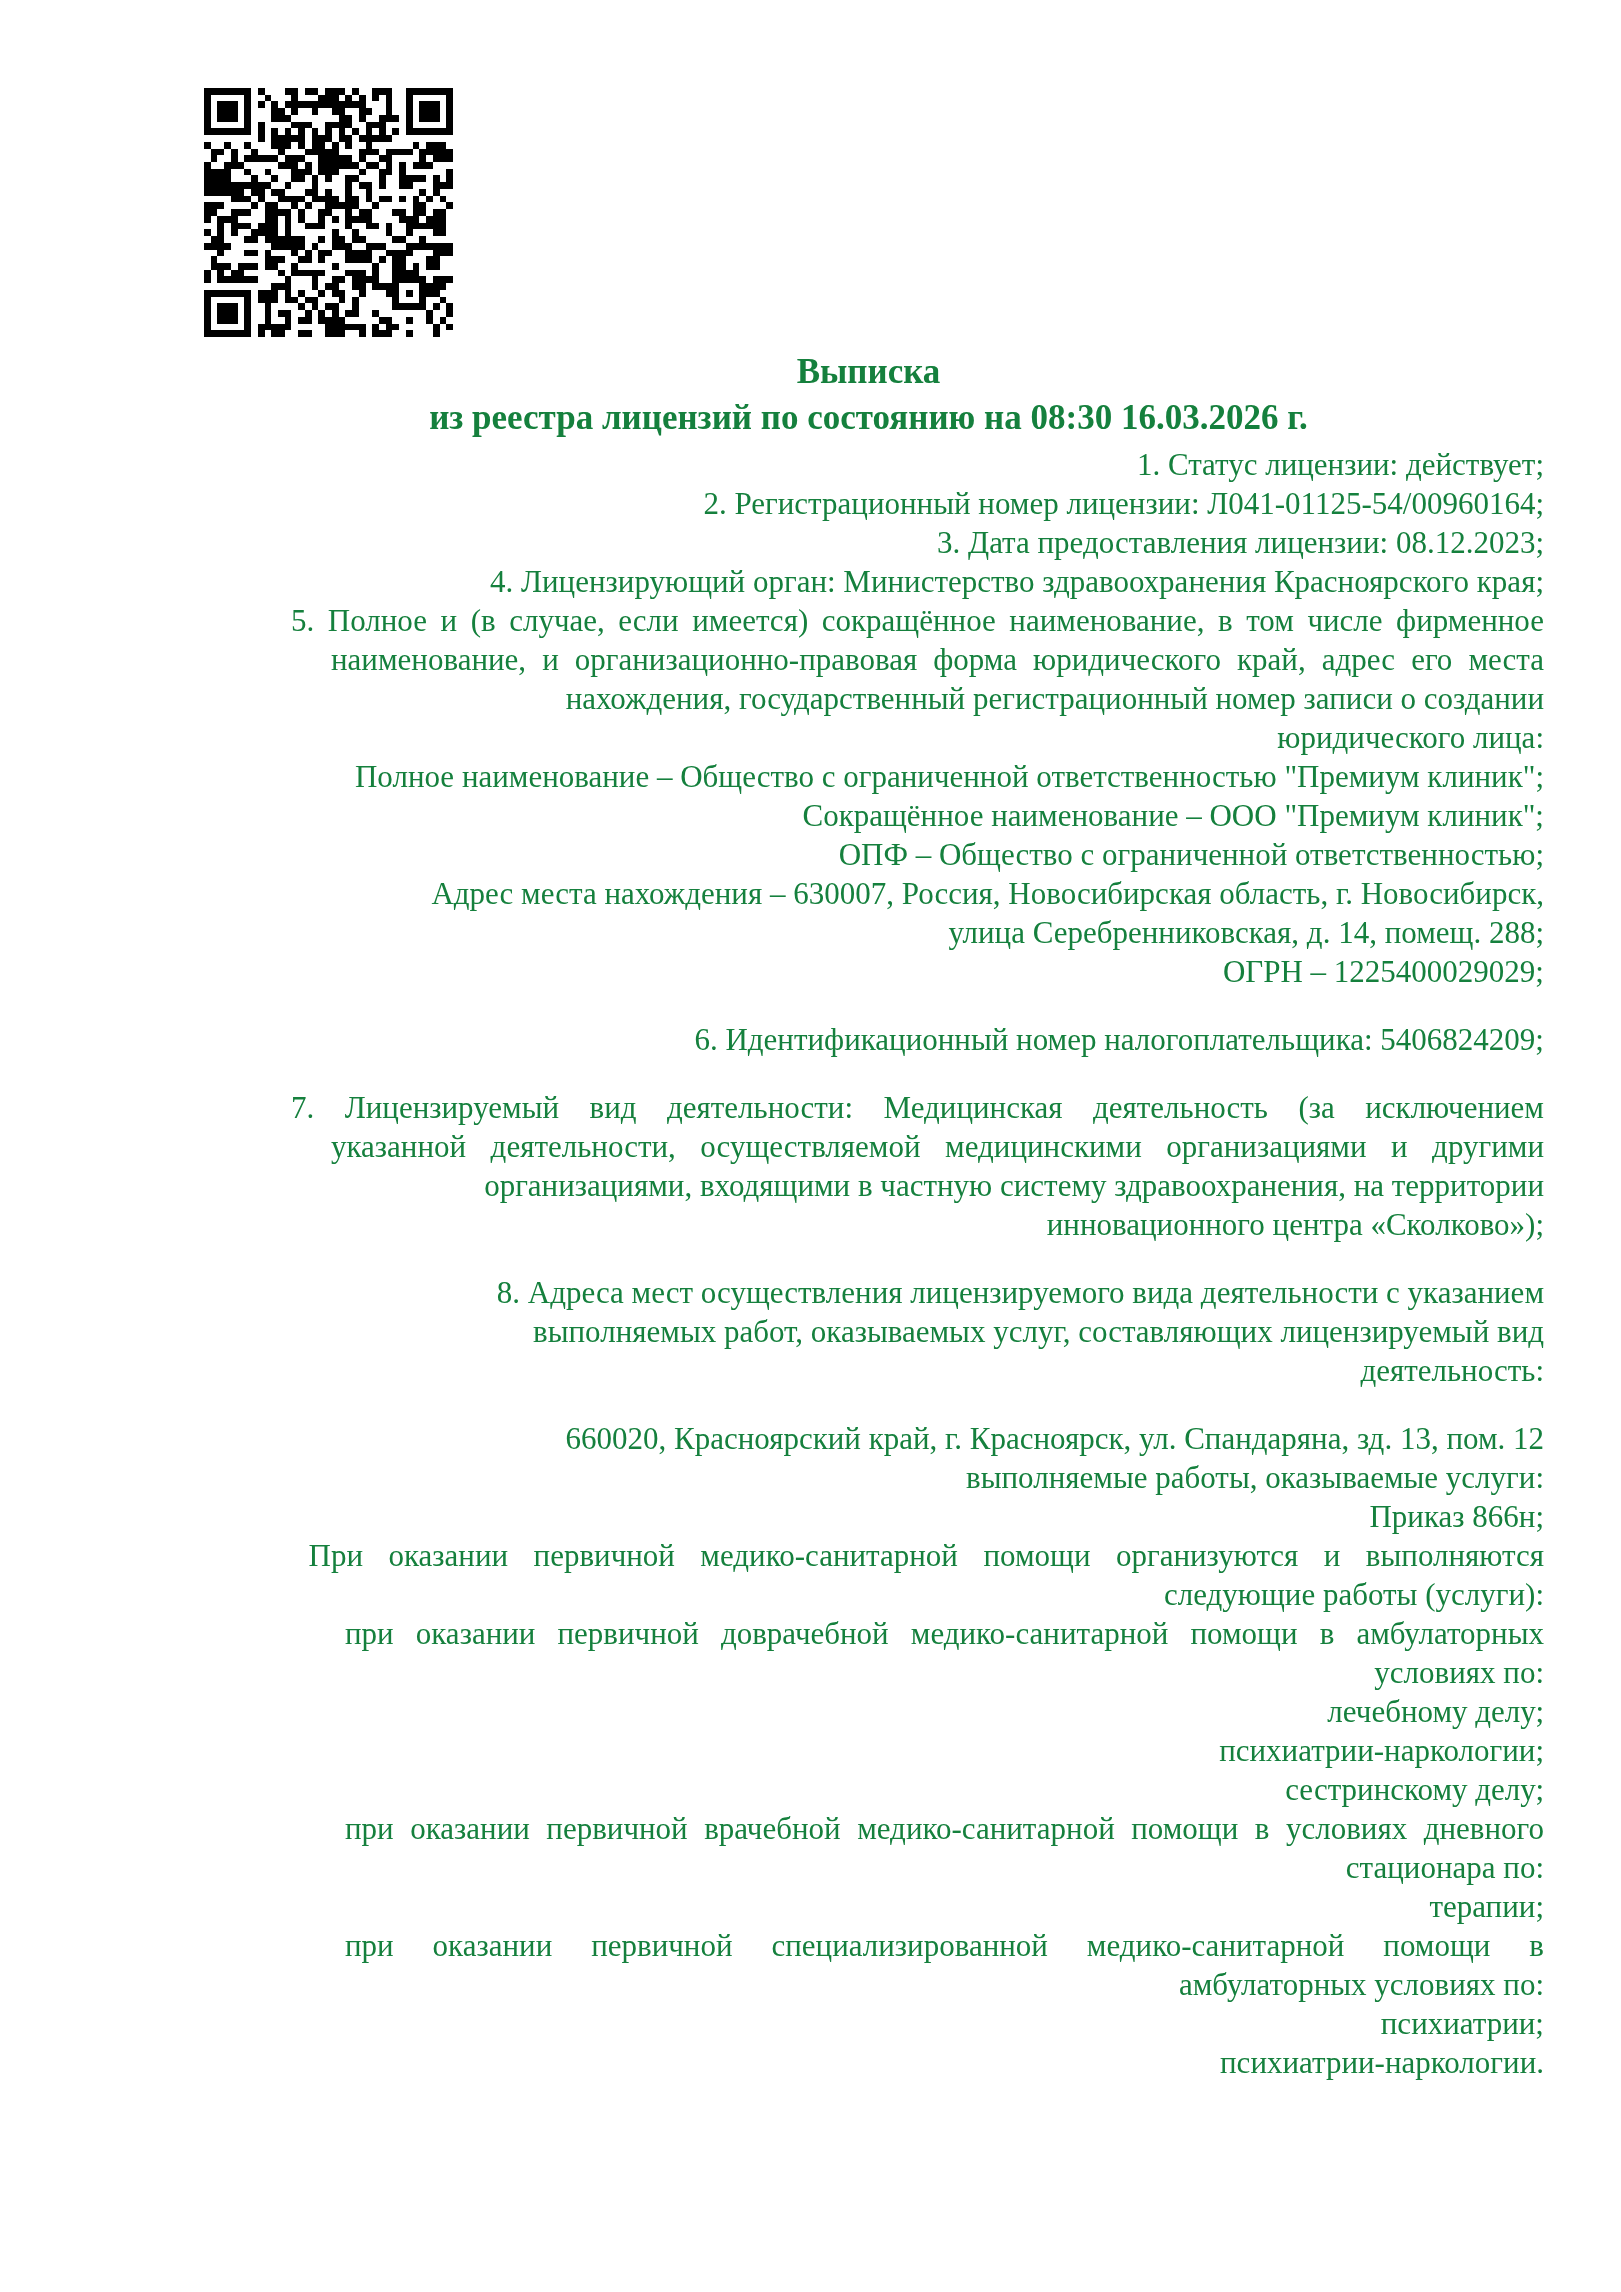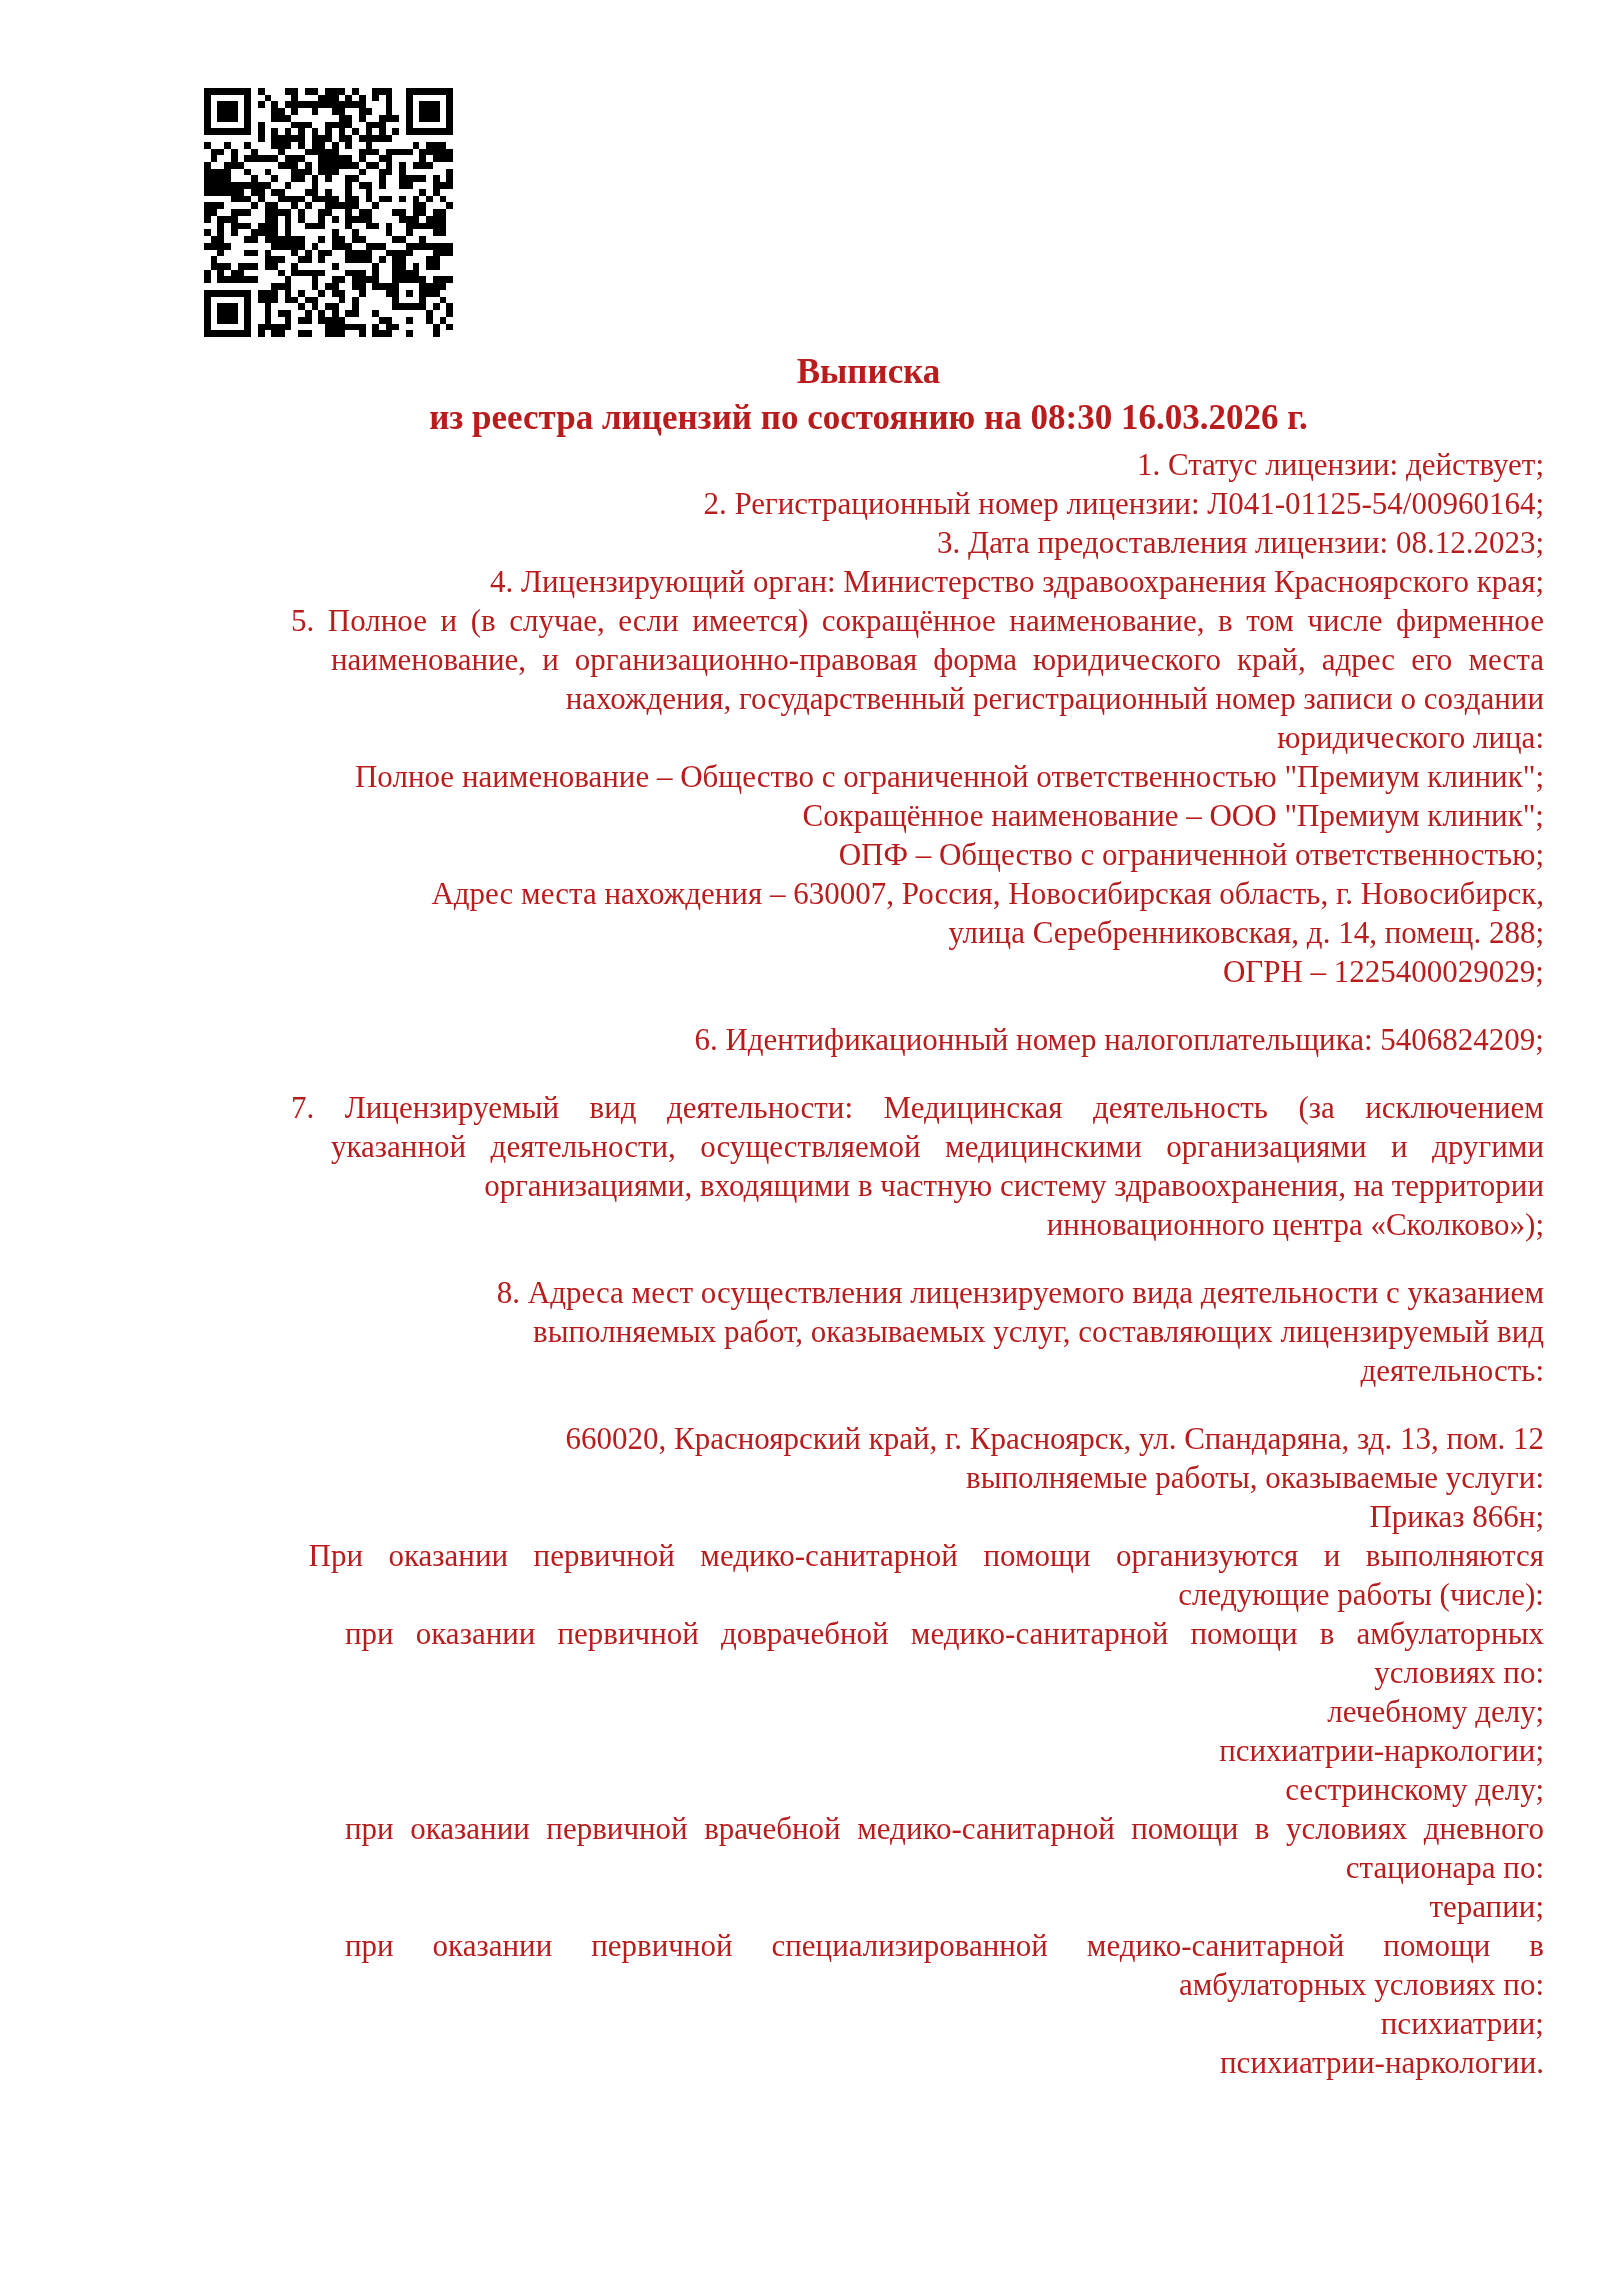--- a/index.html
+++ b/index.html
@@ -2,21 +2,21 @@
 <html><head>
 <meta charset="utf-8">
 <style>
   html, body { margin: 0; padding: 0; background: #888; }
   .page {
     position: relative;
     width: 1621px;
     height: 2293px;
     margin: 0 auto;
     background: #ffffff;
-    color: #b91c1c;
+    color: #15803d;
     font-family: "Liberation Serif", serif;
     overflow: hidden;
   }
   .qr {
     position: absolute;
     left: 204px;
     top: 88px;
     width: 249px;
     height: 249px;
   }
@@ -787,21 +787,21 @@
         <div class="line ind-1 just">указанной деятельности, осуществляемой медицинскими организациями и другими</div>
         <div class="line ind-1">организациями, входящими в частную систему здравоохранения, на территории</div>
         <div class="line ind-1">инновационного центра «Сколково»);</div>
         <div class="line ind-0 gap">8. Адреса мест осуществления лицензируемого вида деятельности с указанием</div>
         <div class="line ind-1">выполняемых работ, оказываемых услуг, составляющих лицензируемый вид</div>
         <div class="line ind-1">деятельность:</div>
         <div class="line ind-0 gap">660020, Красноярский край, г. Красноярск, ул. Спандаряна, зд. 13, пом. 12</div>
         <div class="line ind-0">выполняемые работы, оказываемые услуги:</div>
         <div class="line ind-2">Приказ 866н;</div>
         <div class="line ind-2 just">При оказании первичной медико-санитарной помощи организуются и выполняются</div>
-        <div class="line ind-2">следующие работы (числе):</div>
+        <div class="line ind-2">следующие работы (услуги):</div>
         <div class="line ind-3 just">при оказании первичной доврачебной медико-санитарной помощи в амбулаторных</div>
         <div class="line ind-2">условиях по:</div>
         <div class="line ind-4">лечебному делу;</div>
         <div class="line ind-4">психиатрии-наркологии;</div>
         <div class="line ind-4">сестринскому делу;</div>
         <div class="line ind-3 just">при оказании первичной врачебной медико-санитарной помощи в условиях дневного</div>
         <div class="line ind-2">стационара по:</div>
         <div class="line ind-4">терапии;</div>
         <div class="line ind-3 just">при оказании первичной специализированной медико-санитарной помощи в</div>
         <div class="line ind-2">амбулаторных условиях по:</div>

